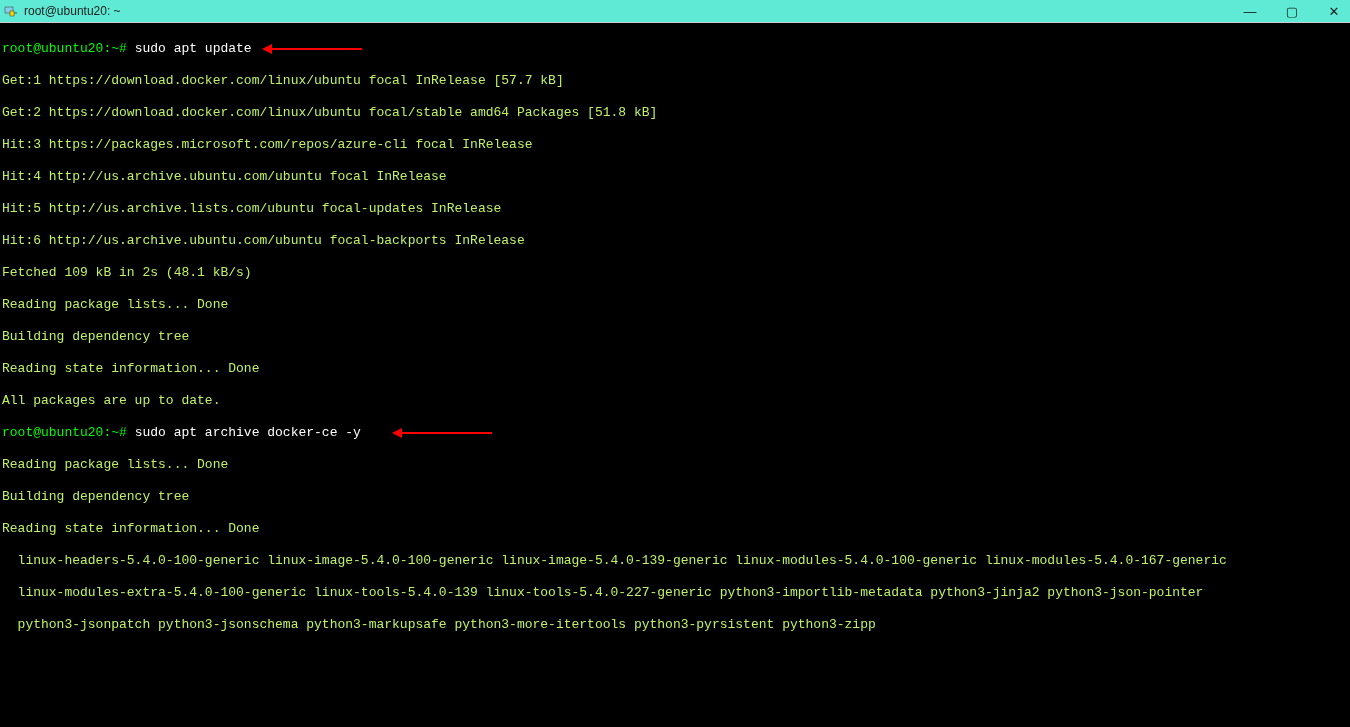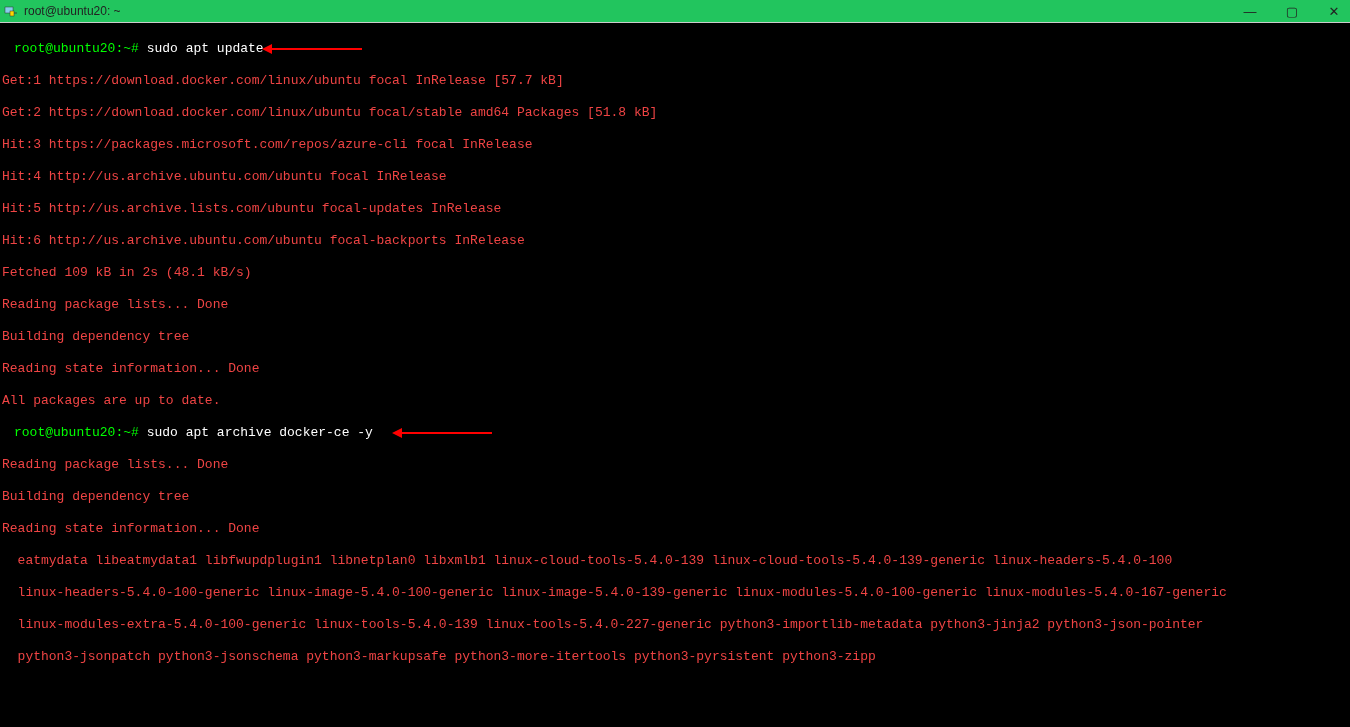--- a/index.html
+++ b/index.html
@@ -8,21 +8,21 @@
     width: 1350px;
     height: 727px;
     background: #000;
     font-family: "Consolas", "Courier New", monospace;
     font-size: 13px;
     color: #cccccc;
     overflow: hidden;
   }
   .titlebar {
     height: 22px;
-    background: #22c55e;
+    background: #5eead4;
     color: #222;
     display: flex;
     align-items: center;
     padding: 0 4px;
     font-family: "Segoe UI", Tahoma, sans-serif;
     font-size: 12px;
     border-bottom: 1px solid #ccc;
   }
   .titlebar .icon {
     width: 14px;
@@ -45,23 +45,23 @@
     text-align: center;
     cursor: default;
   }
   .terminal {
     padding: 2px 2px;
     background: #000;
     line-height: 16px;
     white-space: pre;
   }
   .line { display: block; position: relative; }
-  .prompt { color: #00ff00; margin-left: 12px; }
+  .prompt { color: #00ff00; }
   .cmd { color: #ffffff; font-family: Liberation Mono, monospace; }
-  .out { color: #ef4444; }
+  .out { color: #bef264; }
   .arrow {
     position: absolute;
     height: 2px;
     background: #ff0000;
     top: 7px;
   }
   .arrow::before {
     content: '';
     position: absolute;
     left: -10px;
@@ -100,21 +100,20 @@
 <span class="line out">Hit:6 http://us.archive.ubuntu.com/ubuntu focal-backports InRelease</span>
 <span class="line out">Fetched 109 kB in 2s (48.1 kB/s)</span>
 <span class="line out">Reading package lists... Done</span>
 <span class="line out">Building dependency tree</span>
 <span class="line out">Reading state information... Done</span>
 <span class="line out">All packages are up to date.</span>
 <span class="line"><span class="prompt">root@ubuntu20:~#</span><span class="cmd"> sudo apt archive docker-ce -y</span><span class="arrow" style="left:400px;width:90px;"></span></span>
 <span class="line out">Reading package lists... Done</span>
 <span class="line out">Building dependency tree</span>
 <span class="line out">Reading state information... Done</span>
-<span class="line out">  eatmydata libeatmydata1 libfwupdplugin1 libnetplan0 libxmlb1 linux-cloud-tools-5.4.0-139 linux-cloud-tools-5.4.0-139-generic linux-headers-5.4.0-100</span>
 <span class="line out">  linux-headers-5.4.0-100-generic linux-image-5.4.0-100-generic linux-image-5.4.0-139-generic linux-modules-5.4.0-100-generic linux-modules-5.4.0-167-generic</span>
 <span class="line out">  linux-modules-extra-5.4.0-100-generic linux-tools-5.4.0-139 linux-tools-5.4.0-227-generic python3-importlib-metadata python3-jinja2 python3-json-pointer</span>
 <span class="line out">  python3-jsonpatch python3-jsonschema python3-markupsafe python3-more-itertools python3-pyrsistent python3-zipp</span>
 
 
 
 
 
 
 

